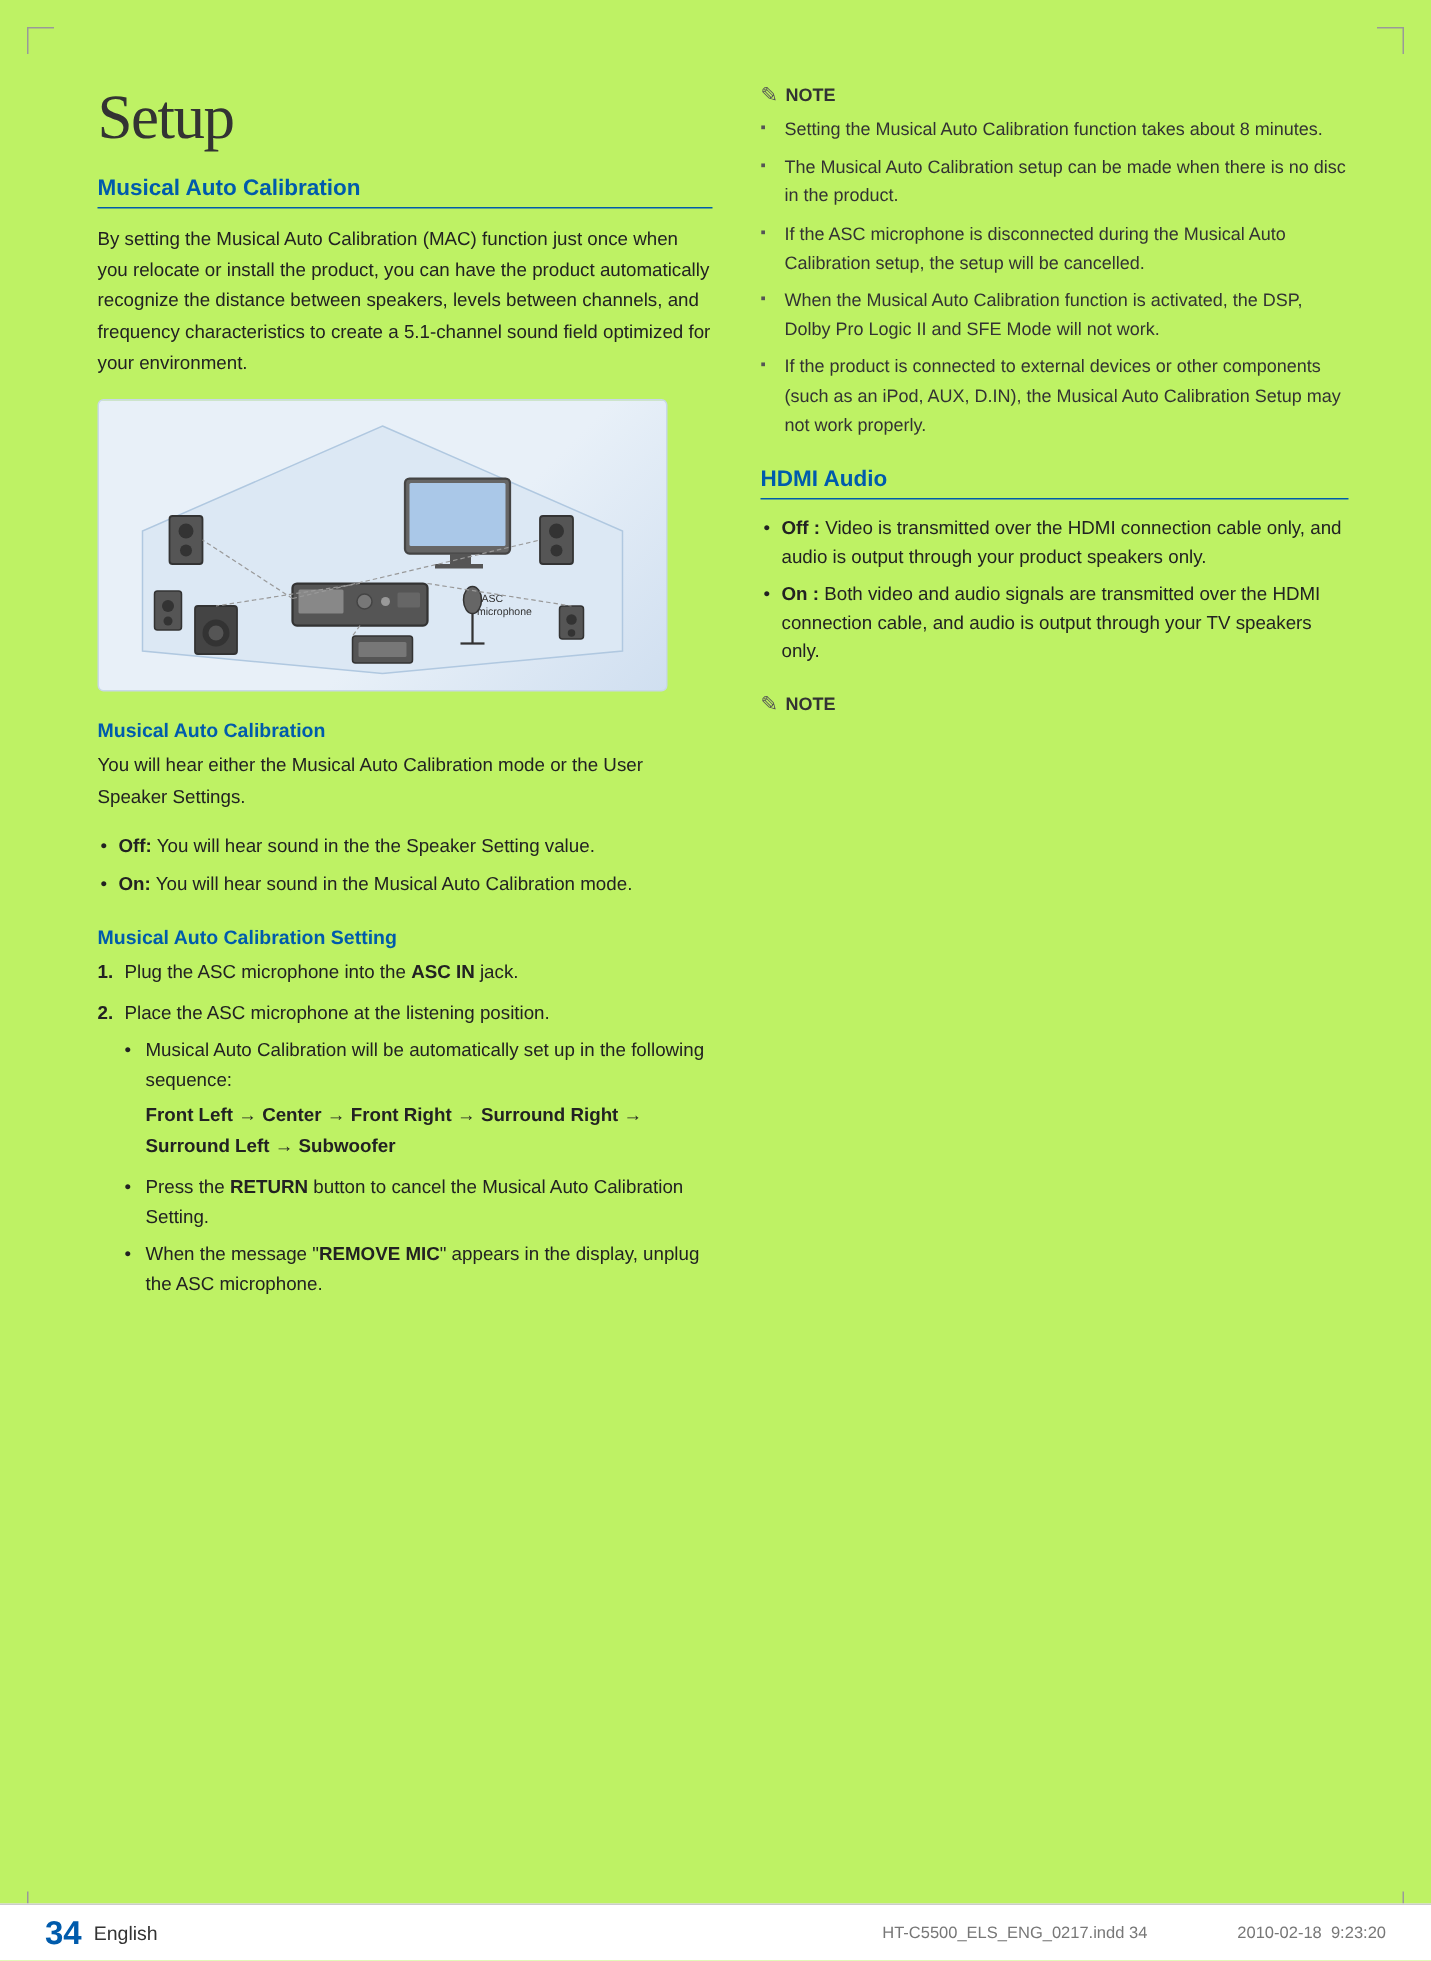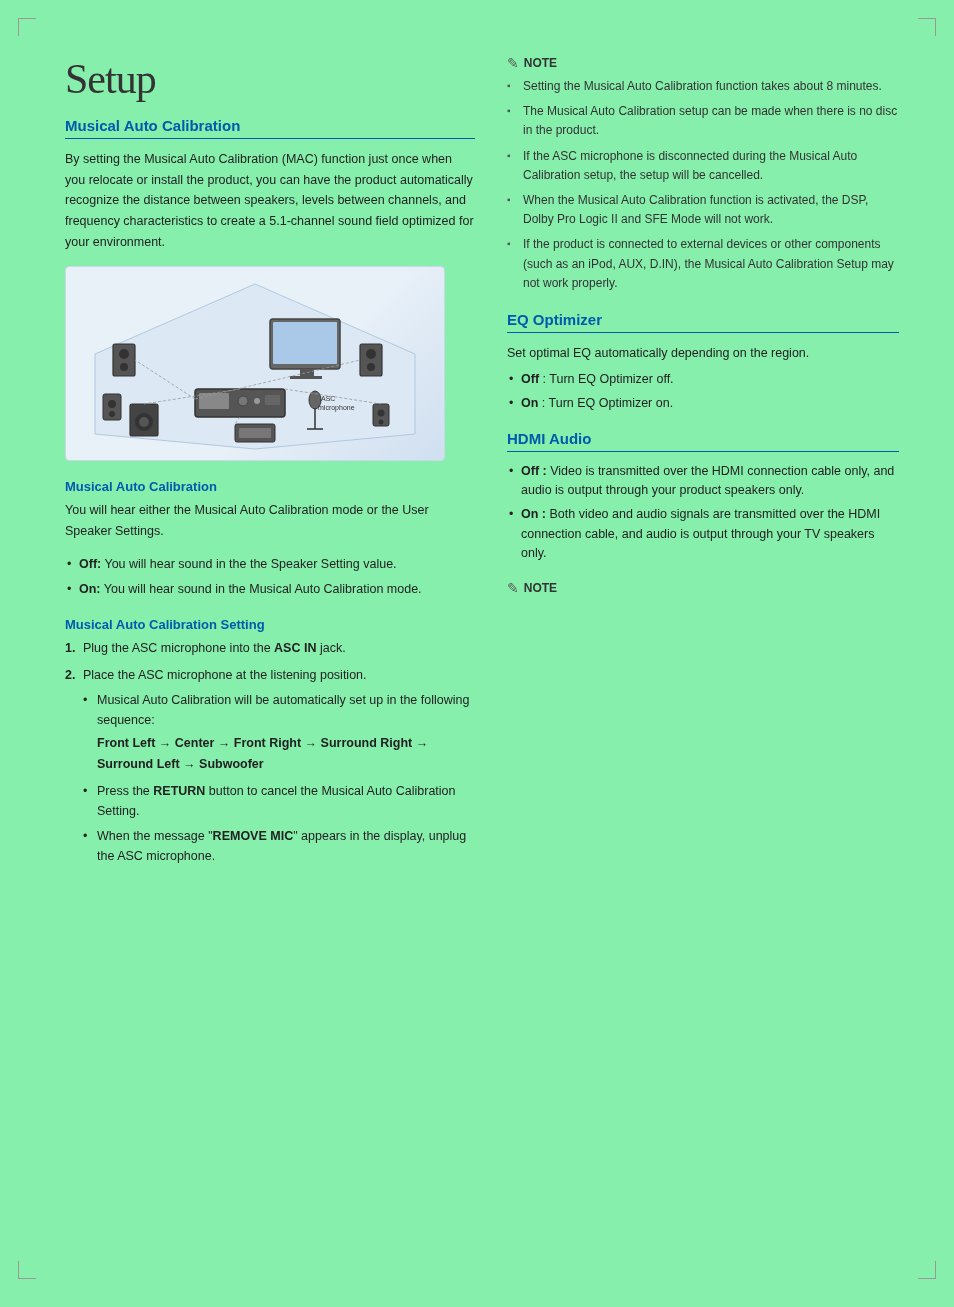--- a/index.html
+++ b/index.html
@@ -8,21 +8,21 @@
       font-family: Arial, Helvetica, sans-serif;
       font-size: 13px;
       color: #222;
       width: 954px;
       min-height: 1307px;
       position: relative;
     }
     .page {
       width: 954px;
       min-height: 1307px;
-      background: #86efac;
+      background: #bef264;
       position: relative;
       padding: 0;
     }
     
     .corner-mark {
       position: absolute;
       width: 18px;
       height: 18px;
       border-color: #999;
       border-style: solid;
@@ -368,39 +368,39 @@
         </div>
         <ul class="note-list">
           <li>Setting the Musical Auto Calibration function takes about 8 minutes.</li>
           <li>The Musical Auto Calibration setup can be made when there is no disc in the product.</li>
           <li>If the ASC microphone is disconnected during the Musical Auto Calibration setup, the setup will be cancelled.</li>
           <li>When the Musical Auto Calibration function is activated, the DSP, Dolby Pro Logic II and SFE Mode will not work.</li>
           <li>If the product is connected to external devices or other components (such as an iPod, AUX, D.IN), the Musical Auto Calibration Setup may not work properly.</li>
         </ul>
       </div>
 
-      <div class="eq-section">
-        <div class="section-heading">EQ Optimizer</div>
-        <p>Set optimal EQ automatically depending on the region.</p>
-        <ul class="bullet-list">
-          <li><b>Off</b> : Turn EQ Optimizer off.</li>
-          <li><b>On</b> : Turn EQ Optimizer on.</li>
-        </ul>
-      </div>
 
       <div class="hdmi-section">
         <div class="section-heading">HDMI Audio</div>
         <ul class="bullet-list">
           <li><b>Off :</b> Video is transmitted over the HDMI connection cable only, and audio is output through your product speakers only.</li>
           <li><b>On :</b> Both video and audio signals are transmitted over the HDMI connection cable, and audio is output through your TV speakers only.</li>
         </ul>
       </div>
 
       <div class="note-box">
         <div class="note-header">
           <span class="note-icon">✎</span>
           <span class="note-label">NOTE</span>
         </div>
       </div>
     </div>
   </div>
 
+  <div class="footer">
+    <span class="footer-left">34</span>
+    <span class="footer-lang">English</span>
+    <span class="footer-file">HT-C5500_ELS_ENG_0217.indd   34</span>
+    <span class="footer-date">
+      <span>2010-02-18</span>&nbsp;&nbsp;<span>9:23:20</span>
+    </span>
+  </div>
 </div>
 
 </body></html>

